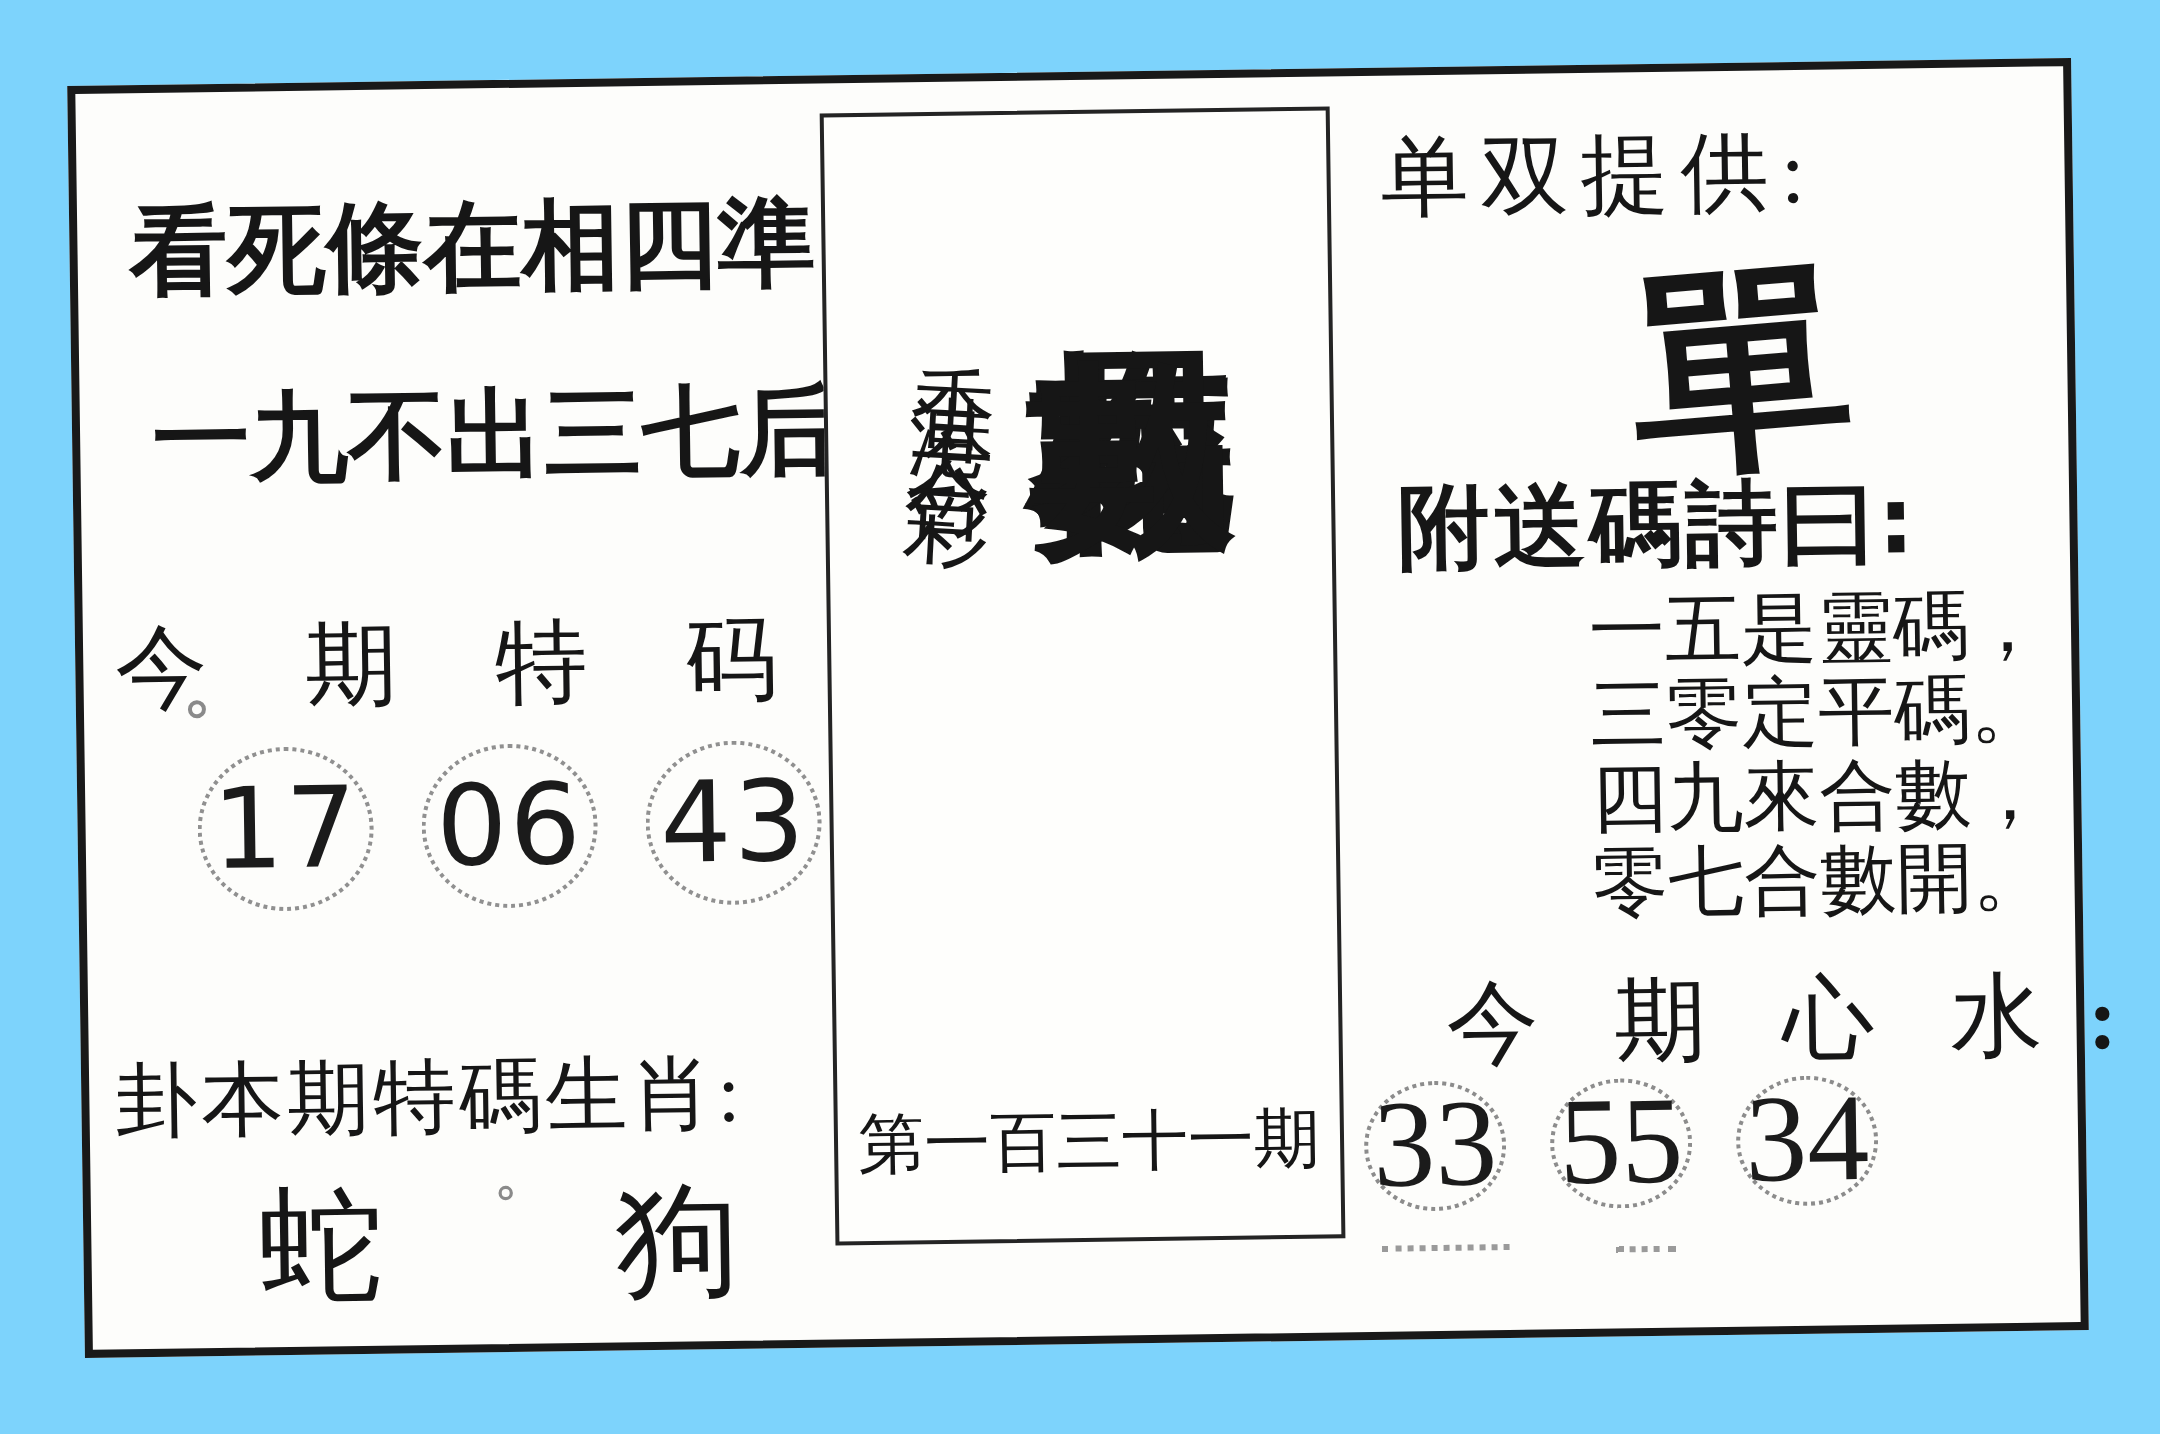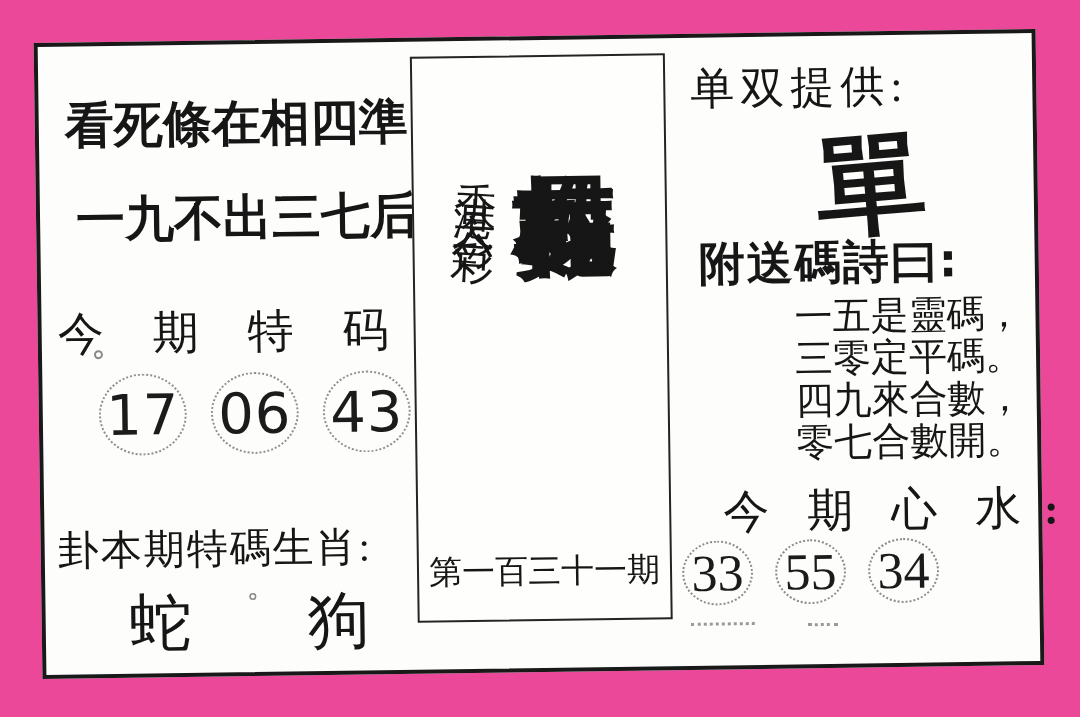--- a/index.html
+++ b/index.html
@@ -2,21 +2,21 @@
 <html><head>
 <meta charset="utf-8">
 <style>
   * { margin: 0; padding: 0; box-sizing: border-box; }
   html, body { width: 1080px; height: 717px; }
   body { font-family: "Liberation Serif", "DejaVu Serif", serif; }
 
   .page {
     position: relative;
     width: 1080px; height: 717px;
-    background: #ec4899;
+    background: #7dd3fc;
     color: #161616;
     overflow: hidden;
   }
 
   .ticket {
     position: absolute;
     left: 38px; top: 36px;
     width: 1002px; height: 636px;
     background: #fdfdfb;
     border: 4px solid #191919;
@@ -83,21 +83,21 @@
   .poem-lines { left: 753px; top: 259px; font-size: 38px; line-height: 42px; }
 
   .tips-label { left: 679px; top: 444px; font-size: 46px; letter-spacing: 38px; }
 
   .tips-row { left: 637px; top: 503px; display: flex; gap: 22px; }
   .tip-circle {
     width: 71px; height: 65px;
     border: 2px dotted #8c8c8c; border-radius: 50%;
     display: flex; align-items: center; justify-content: center;
   }
-  .tip-circle span { font-size: 52px; color: #1b1b1b; }
+  .tip-circle span { font-size: 62px; color: #1b1b1b; }
 
   
   .outside-colon {
     position: absolute; left: 1044px; top: 484px;
     font-size: 44px; font-weight: bold; color: #161616;
   }
 
   
   .speck {
     position: absolute; border-radius: 50%;

